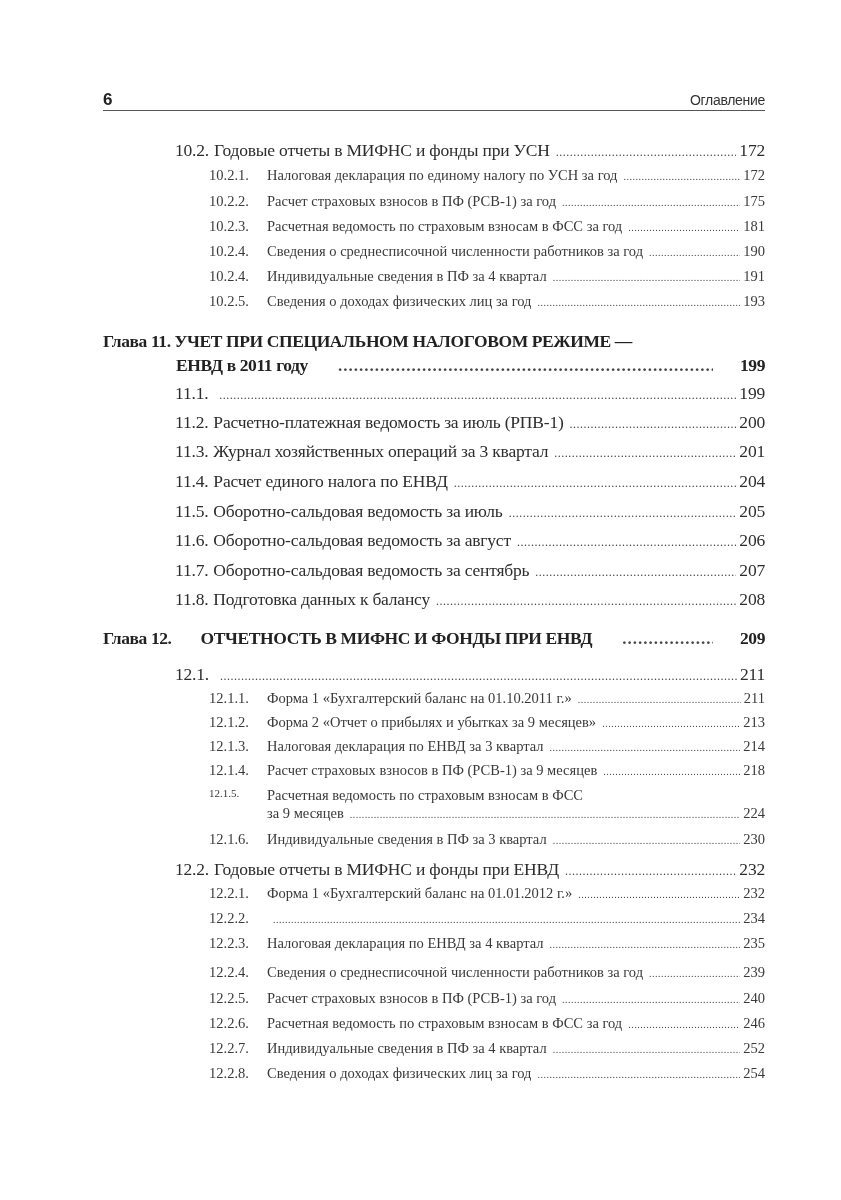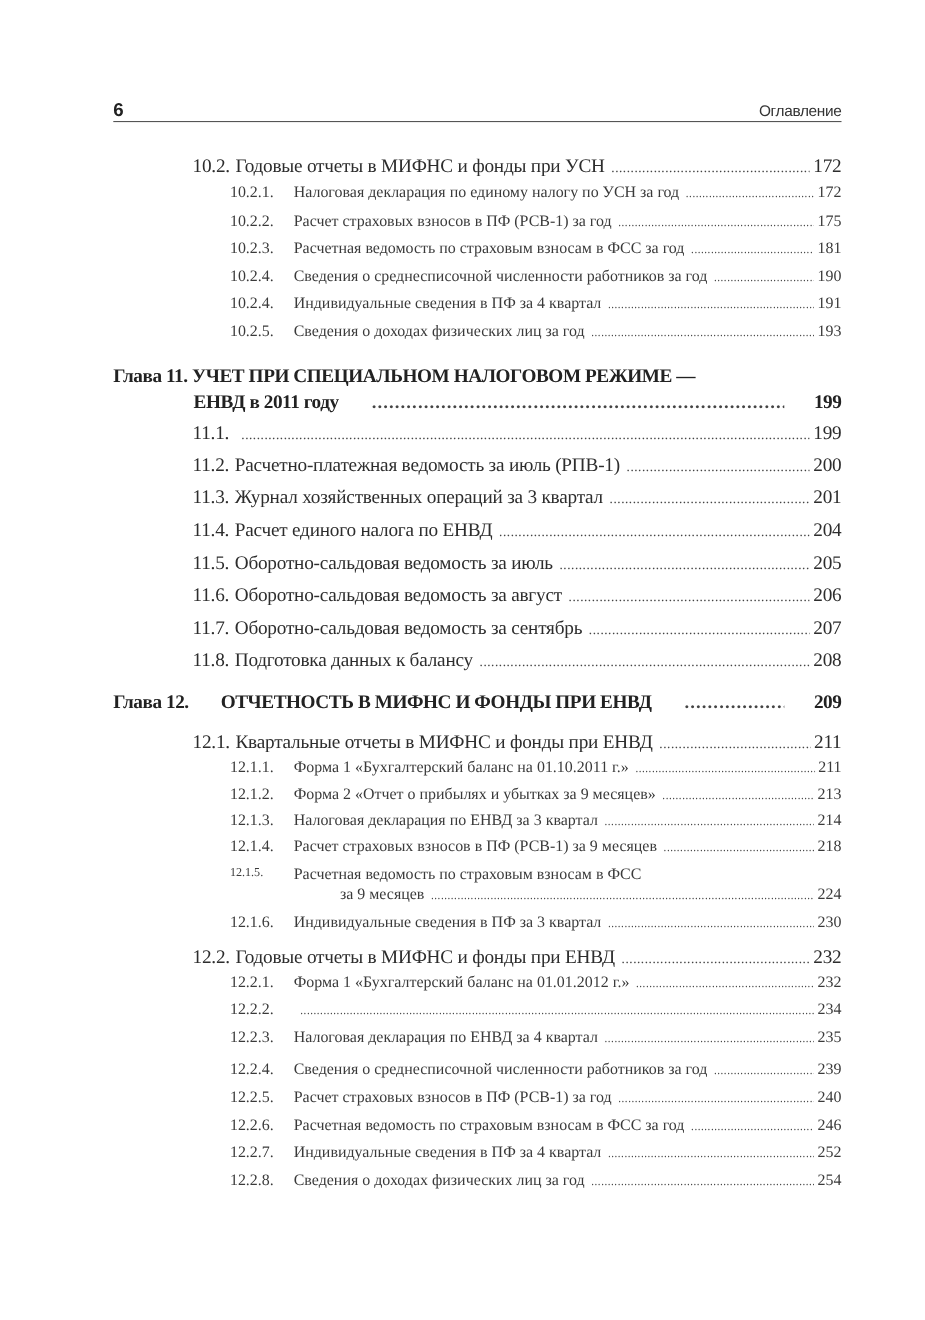--- a/index.html
+++ b/index.html
@@ -29,21 +29,21 @@
   .lvl3 .leader { font-size: 10px; }
   .lvl2 .leader { font-size: 12px; }
 
   .chap { left: 103px; font-size: 17.5px; font-weight: bold; color: #222; letter-spacing: -0.4px; gap: 24px; }
   .chap .leader { font-size: 17px; font-weight: bold; letter-spacing: 1px; }
   .chap-line1 { position: absolute; left: 103px; font-size: 17.5px; font-weight: bold; color: #222; letter-spacing: -0.4px; font-family: "Liberation Serif", serif; white-space: nowrap; }
   .chap-cont { left: 176px; }
 
   .wrap-line1 { position: absolute; left: 267px; font-size: 14.5px; color: #3a3a3a; white-space: nowrap; font-family: "Liberation Serif", serif; }
   .wrap-num { position: absolute; left: 209px; font-size: 11px; color: #3a3a3a; font-family: "Liberation Serif", serif; }
-  .lvl3c { left: 267px; font-size: 14.5px; color: #3a3a3a; margin-left: 42px; }
+  .lvl3c { left: 267px; font-size: 14.5px; color: #3a3a3a; }
   .lvl3c .leader { font-size: 10px; }
 </style>
 </head>
 <body>
 
 <div class="page">
 
   <div class="running-head">
     <span class="folio">6</span>
     <span class="section-name">Оглавление</span>
@@ -155,21 +155,20 @@
 
     <div class="row chap" style="top:628px">
       <span class="num" style="margin-right:5px">Глава 12.</span>
       <span class="title">ОТЧЕТНОСТЬ В МИФНС И ФОНДЫ ПРИ ЕНВД</span>
       <span class="leader"></span>
       <span class="page-num">209</span>
     </div>
 
     <div class="row lvl2" style="top:664px">
       <span class="num">12.1.</span>
-      <span class="title">Квартальные отчеты в МИФНС и фонды при ЕНВД</span>
       <span class="leader"></span>
       <span class="page-num">211</span>
     </div>
 
     <div class="row lvl3" style="top:690px">
       <span class="num">12.1.1.</span>
       <span class="title">Форма 1 «Бухгалтерский баланс на 01.10.2011 г.»</span>
       <span class="leader"></span>
       <span class="page-num">211</span>
     </div>

